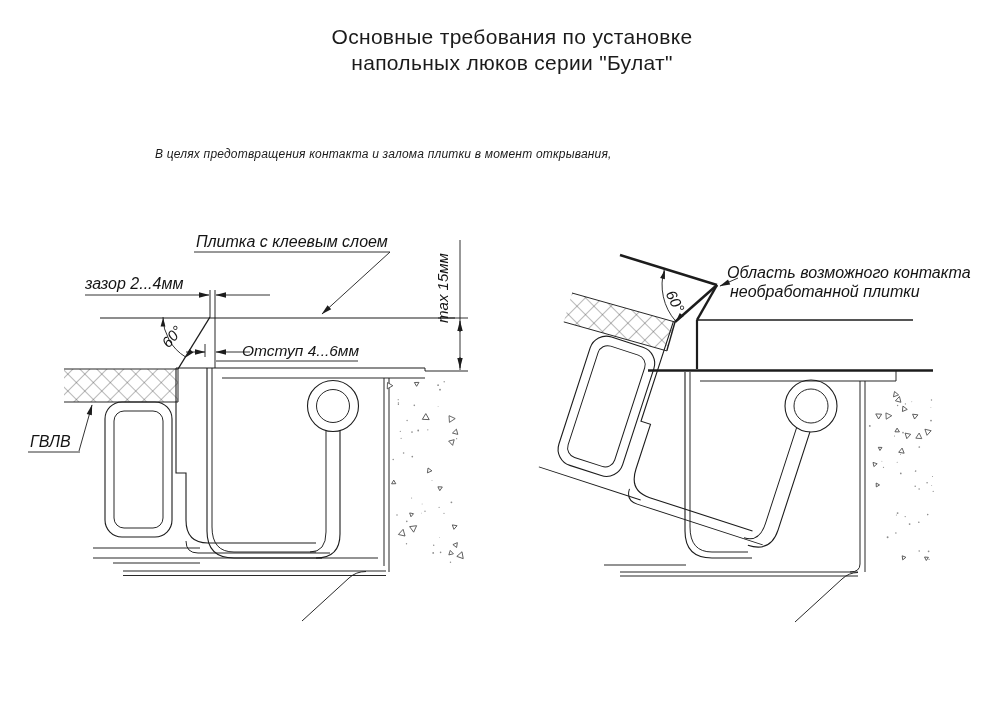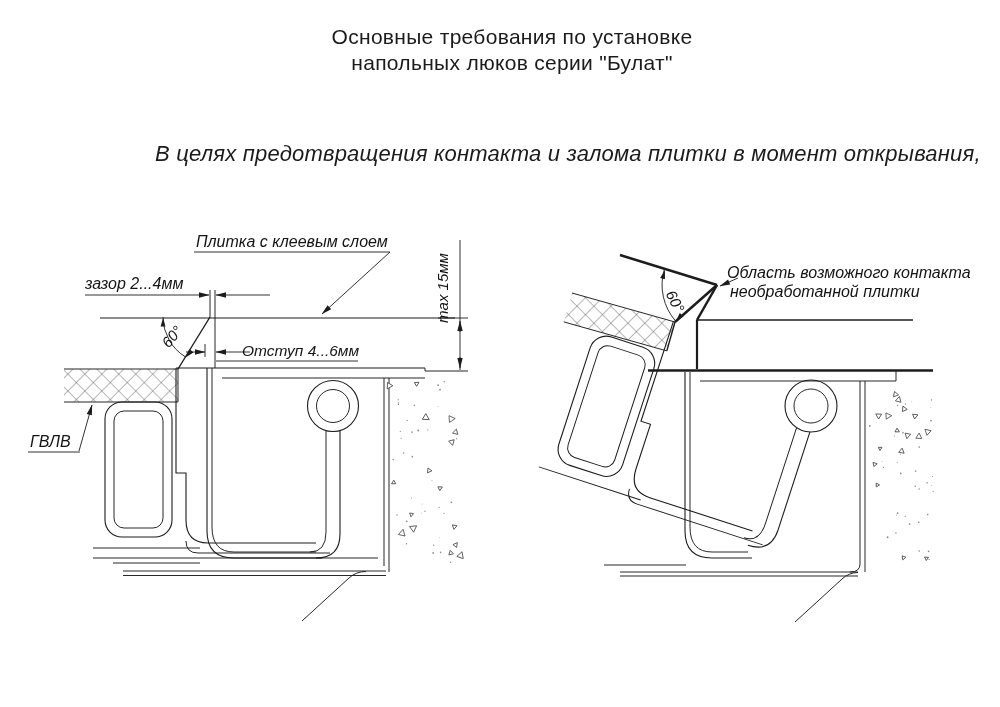--- a/index.html
+++ b/index.html
@@ -1,21 +1,21 @@
 <!DOCTYPE html>
 <html><head>
 <meta charset="utf-8">
 <style>
   html,body{margin:0;padding:0;background:#ffffff;}
   body{width:1000px;height:707px;position:relative;overflow:hidden;
        font-family:"Liberation Sans", sans-serif;color:#151515;}
   .title{position:absolute;left:12px;top:24px;width:100%;text-align:center;
          font-size:21px;line-height:26px;letter-spacing:.3px;color:#1b1b1b;}
   .note{position:absolute;left:155px;top:143px;font-style:italic;
-        font-size:22px;line-height:22.5px;letter-spacing:.2px;color:#1b1b1b;}
+        font-size:12px;line-height:22.5px;letter-spacing:.2px;color:#1b1b1b;}
   svg{position:absolute;left:0;top:0;}
   svg text{font-family:"Liberation Sans", sans-serif;fill:#141414;}
   .lbl{font-style:italic;}
   .ln{stroke:#1c1c1c;stroke-width:1.1;fill:none;}
   .ln-thin{stroke:#1c1c1c;stroke-width:.95;fill:none;}
   .ln-med{stroke:#1c1c1c;stroke-width:1.4;fill:none;}
   .ln-thick{stroke:#1c1c1c;stroke-width:2.5;fill:none;}
   .dim{stroke:#1c1c1c;stroke-width:.9;fill:none;}
   .arrfill{fill:#1c1c1c;stroke:none;}
 </style>

